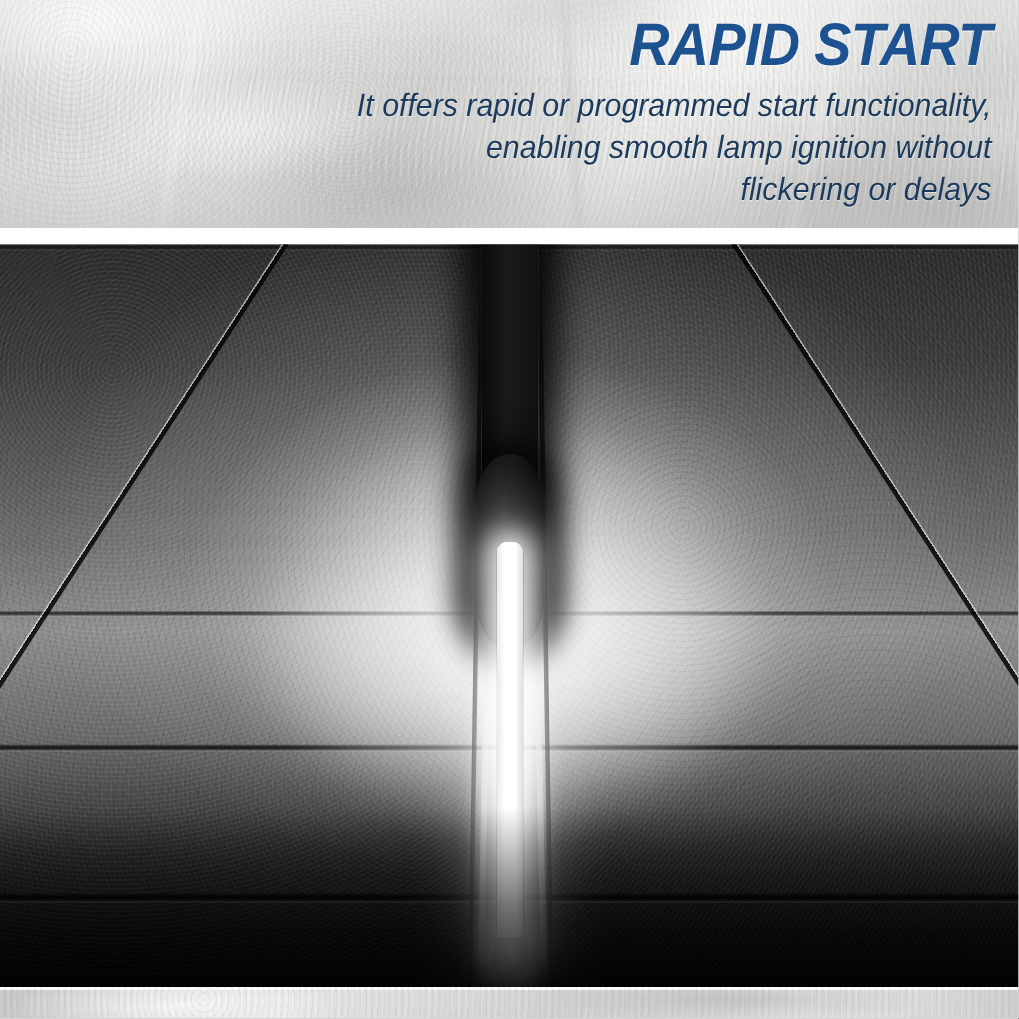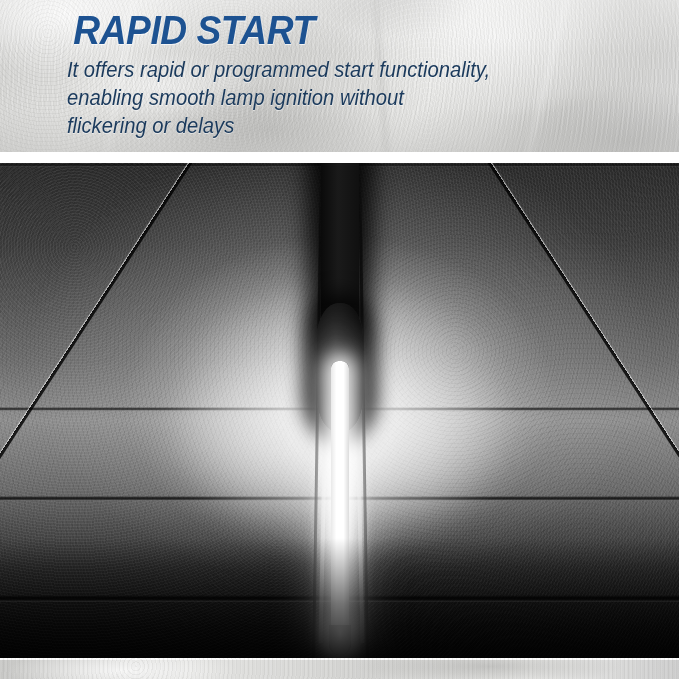--- a/index.html
+++ b/index.html
@@ -71,20 +71,21 @@
   }
 
   .header-text {
     position: absolute;
     left: 0;
     top: 0;
     width: 679px;
     height: 152px;
     box-sizing: border-box;
     padding: 10px 18px 0 29px;
+    text-align: right;
   }
 
   .title {
     margin: 0;
     font-family: "Liberation Sans", sans-serif;
     font-size: 40px;
     font-weight: 700;
     font-style: italic;
     letter-spacing: -0.5px;
     line-height: 1.02;

